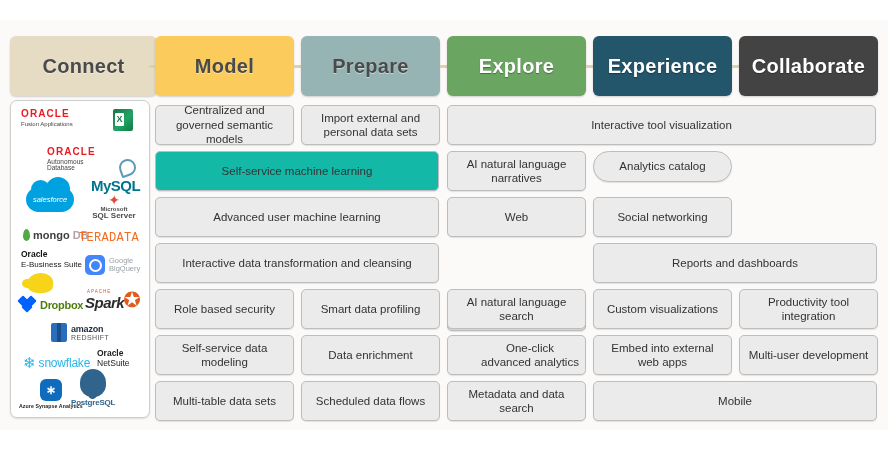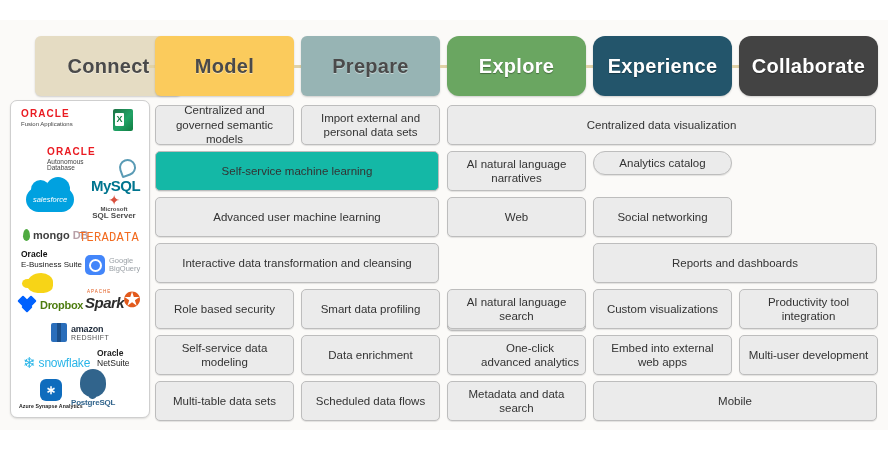--- a/index.html
+++ b/index.html
@@ -20,21 +20,21 @@
   
   .headers{position:absolute;left:10px;top:36px;width:868px;height:60px;}
   .hdr{
     position:absolute;top:0;height:60px;
     border-radius:6px;
     display:flex;align-items:center;justify-content:center;
     font-size:20px;font-weight:bold;letter-spacing:.3px;
     box-shadow:0 1px 2px rgba(0,0,0,.18);
   }
   .hdr.dark-text{color:#4a4a4a;text-shadow:0 1px 0 rgba(255,255,255,.45);}
-  .hdr.light-text{color:#ffffff;text-shadow:0 1px 1px rgba(0,0,0,.35);border-radius:12px;}
+  .hdr.light-text{color:#ffffff;text-shadow:0 1px 1px rgba(0,0,0,.35);}
   .connector{position:absolute;top:29px;height:3px;background:#e0d2a8;}
 
   
   .grid{position:absolute;left:10px;top:100px;width:868px;height:318px;}
 
   .logo-panel{
     position:absolute;left:0;top:0;width:138px;height:316px;
     background:#ffffff;border:1px solid #cfcfcf;border-radius:7px;
     box-shadow:0 1px 2px rgba(0,0,0,.12);
     overflow:hidden;
@@ -131,21 +131,21 @@
   .azure-txt{font-size:5.2px;font-weight:bold;color:#1a1a1a;letter-spacing:.1px;}
 </style>
 </head>
 <body>
 
 <div id="root">
   <div class="top-white"></div>
   <div class="bottom-white"></div>
 
   <div class="headers" id="headers">
-      <div class="hdr dark-text" style="left: 0px; width: 147px; background: rgb(229, 220, 195); margin-left: 25px;">
+      <div class="hdr dark-text" style="left: 0px; width: 147px; background: rgb(229, 220, 195);">
         <span>Connect</span>
       </div>
       <div class="connector" style="left: 139px; width: 6px; background: rgb(224, 210, 168);"></div>
       <div class="hdr dark-text" style="left: 145px; width: 139px; background: rgb(251, 203, 92);">
         <span>Model</span>
       </div>
       <div class="connector" style="left: 284px; width: 7px; background: rgb(224, 210, 168);"></div>
       <div class="hdr dark-text" style="left: 291px; width: 139px; background: rgb(151, 180, 180);">
         <span>Prepare</span>
       </div>
@@ -274,29 +274,29 @@
     </div>
 
     <div id="cells">
         <div class="cell" style="left: 145px; width: 139px; top: 5px; height: 40px; background: rgb(235, 235, 235); border-color: rgb(189, 189, 189);">
           <span>Centralized and governed semantic models</span>
         </div>
         <div class="cell" style="left: 291px; width: 139px; top: 5px; height: 40px; background: rgb(235, 235, 235); border-color: rgb(189, 189, 189);">
           <span>Import external and personal data sets</span>
         </div>
         <div class="cell" style="left: 437px; width: 429px; top: 5px; height: 40px; background: rgb(235, 235, 235); border-color: rgb(189, 189, 189);">
-          <span>Centralized data visualization</span>
+          <span>Interactive tool visualization</span>
         </div>
         <div class="cell" style="left: 145px; width: 284px; top: 51px; height: 40px; background: #14b8a6; border-color: rgb(189, 189, 189);">
           <span>Self-service machine learning</span>
         </div>
         <div class="cell" style="left: 437px; width: 139px; top: 51px; height: 40px; background: rgb(235, 235, 235); border-color: rgb(189, 189, 189);">
           <span>AI natural language narratives</span>
         </div>
-        <div class="cell" style="left: 583px; width: 139px; top: 51px; height: 24px; background: rgb(235, 235, 235); border-color: rgb(189, 189, 189); border-radius: 18px;">
+        <div class="cell" style="left: 583px; width: 139px; top: 51px; height: 31px; background: rgb(235, 235, 235); border-color: rgb(189, 189, 189); border-radius: 18px;">
           <span>Analytics catalog</span>
         </div>
         <div class="cell" style="left: 145px; width: 284px; top: 97px; height: 40px; background: rgb(235, 235, 235); border-color: rgb(189, 189, 189);">
           <span>Advanced user machine learning</span>
         </div>
         <div class="cell" style="left: 437px; width: 139px; top: 97px; height: 40px; background: rgb(235, 235, 235); border-color: rgb(189, 189, 189);">
           <span>Web</span>
         </div>
         <div class="cell" style="left: 583px; width: 139px; top: 97px; height: 40px; background: rgb(235, 235, 235); border-color: rgb(189, 189, 189);">
           <span>Social networking</span>

